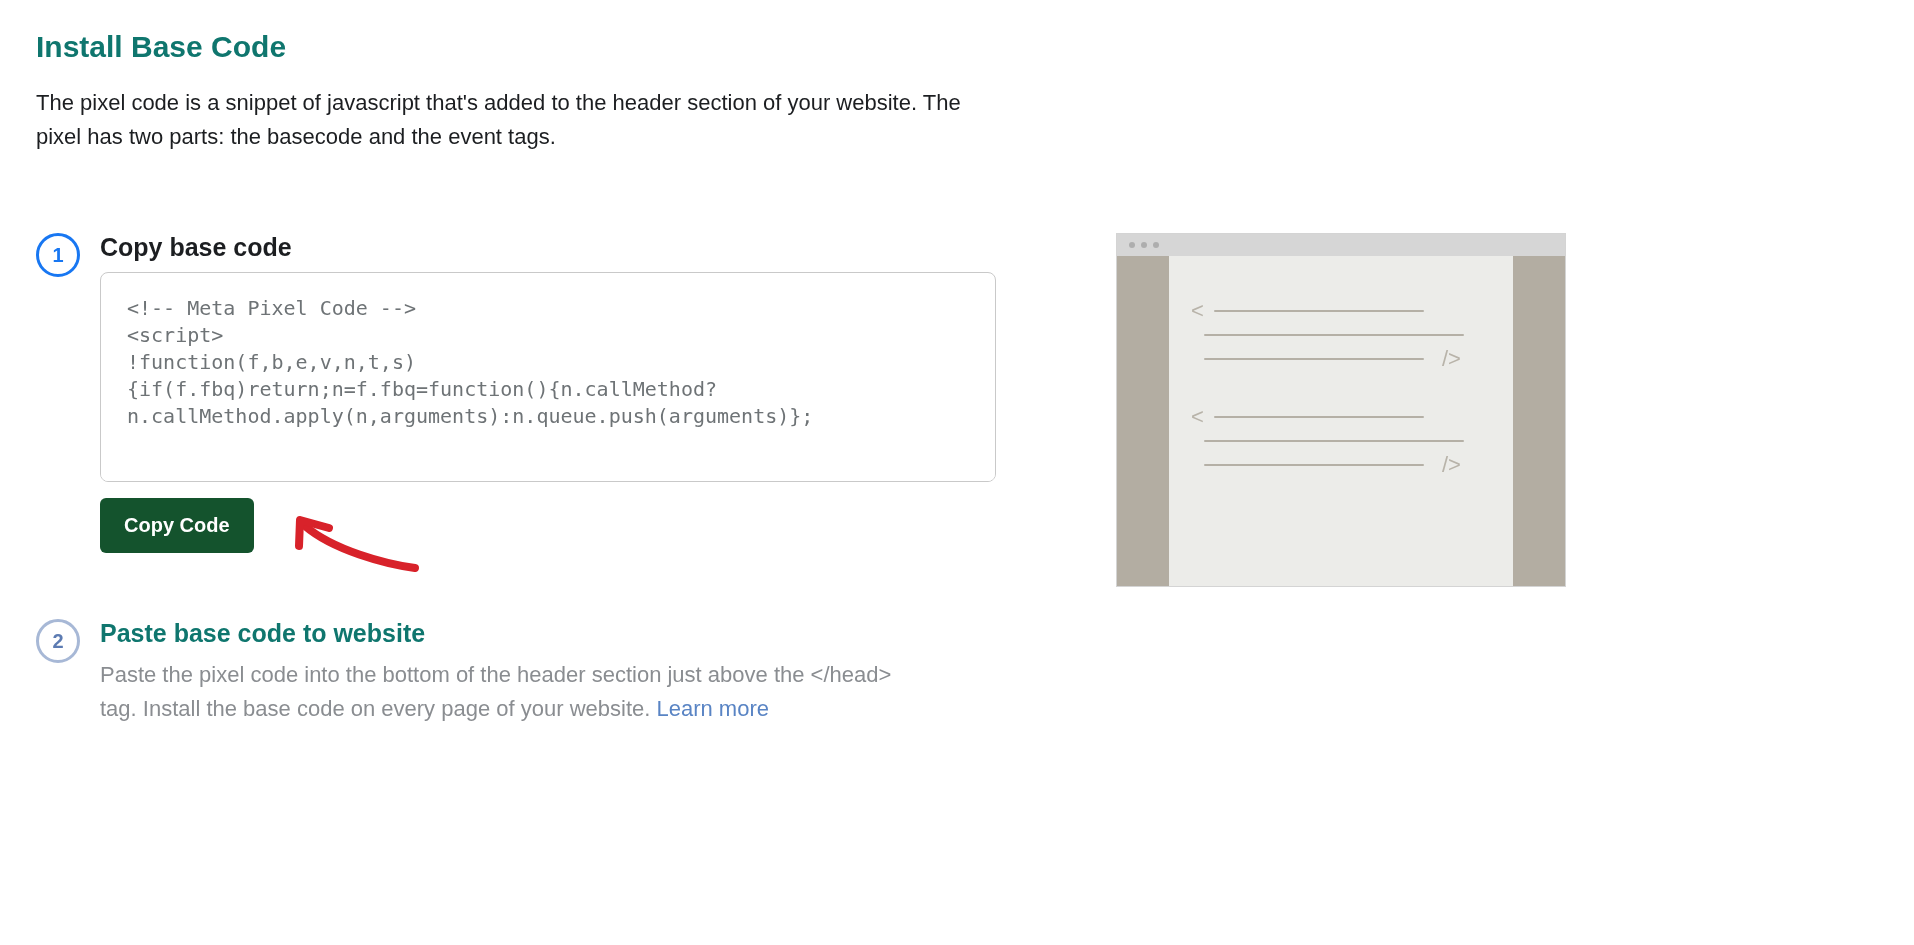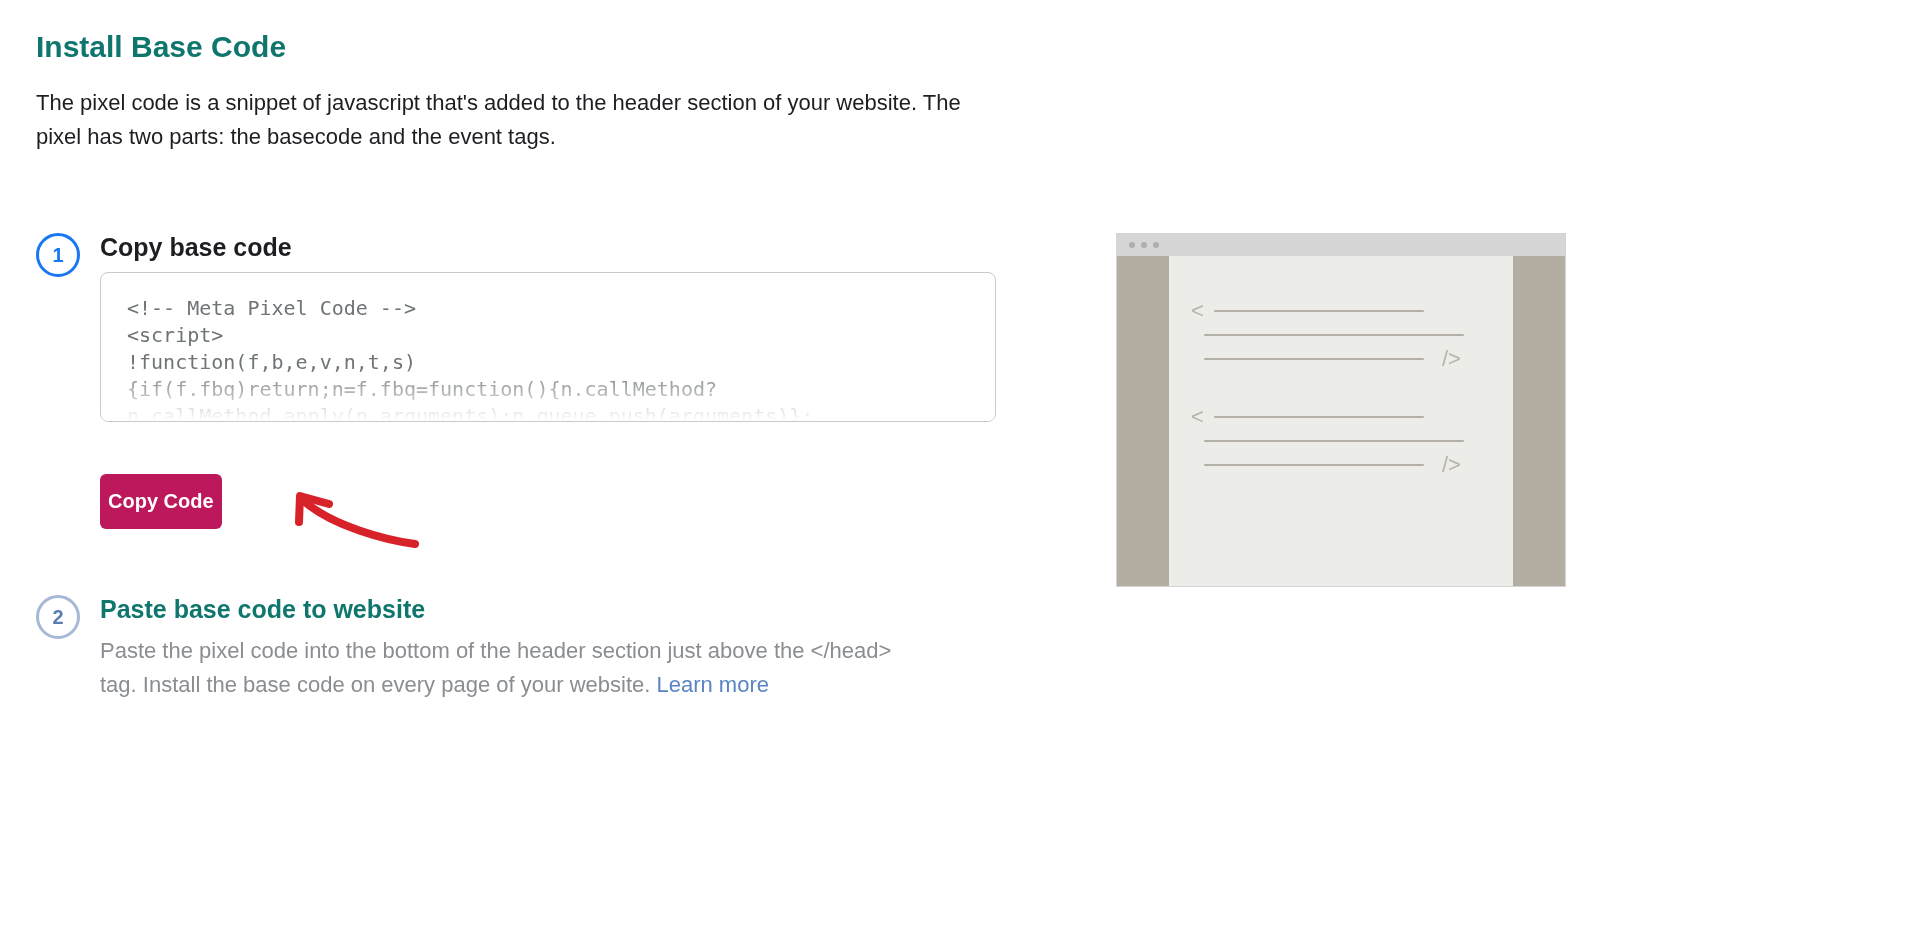--- a/index.html
+++ b/index.html
@@ -72,40 +72,40 @@
       border: 1px solid #c9c9c9;
       border-radius: 8px;
       background: #fff;
       padding: 22px 26px 4px 26px;
       font-family: "SFMono-Regular", Menlo, Consolas, monospace;
       font-size: 20px;
       line-height: 1.35;
       color: #6e7376;
       white-space: pre;
       overflow: hidden;
-      height: 150px;
+      height: 210px;
       position: relative;
-      margin-bottom: 52px;
+      margin-bottom: 16px;
     }
     .code-box::after {
       content: "";
       position: absolute;
       left: 0; right: 0; bottom: 0;
       height: 55px;
       background: linear-gradient(to bottom, rgba(255,255,255,0), #ffffff);
     }
     .copy-btn {
       display: inline-block;
-      background: #be185d;
+      background: #14532d;
       color: #fff;
       font-size: 20px;
       font-weight: 600;
       border: none;
       border-radius: 6px;
-      padding: 16px 8px;
+      padding: 16px 24px;
       cursor: pointer;
     }
     .copy-row { position: relative; margin-bottom: 40px; }
     .arrow {
       position: absolute;
       left: 185px;
       top: -8px;
       width: 140px;
       height: 90px;
       pointer-events: none;

